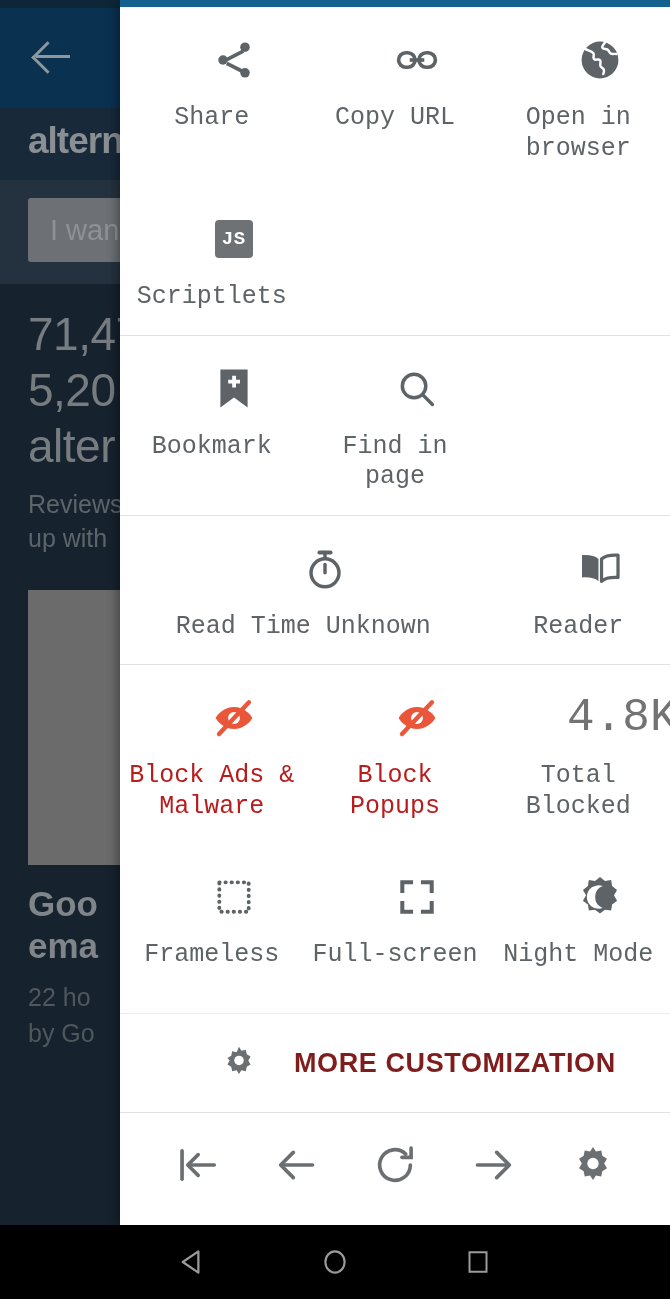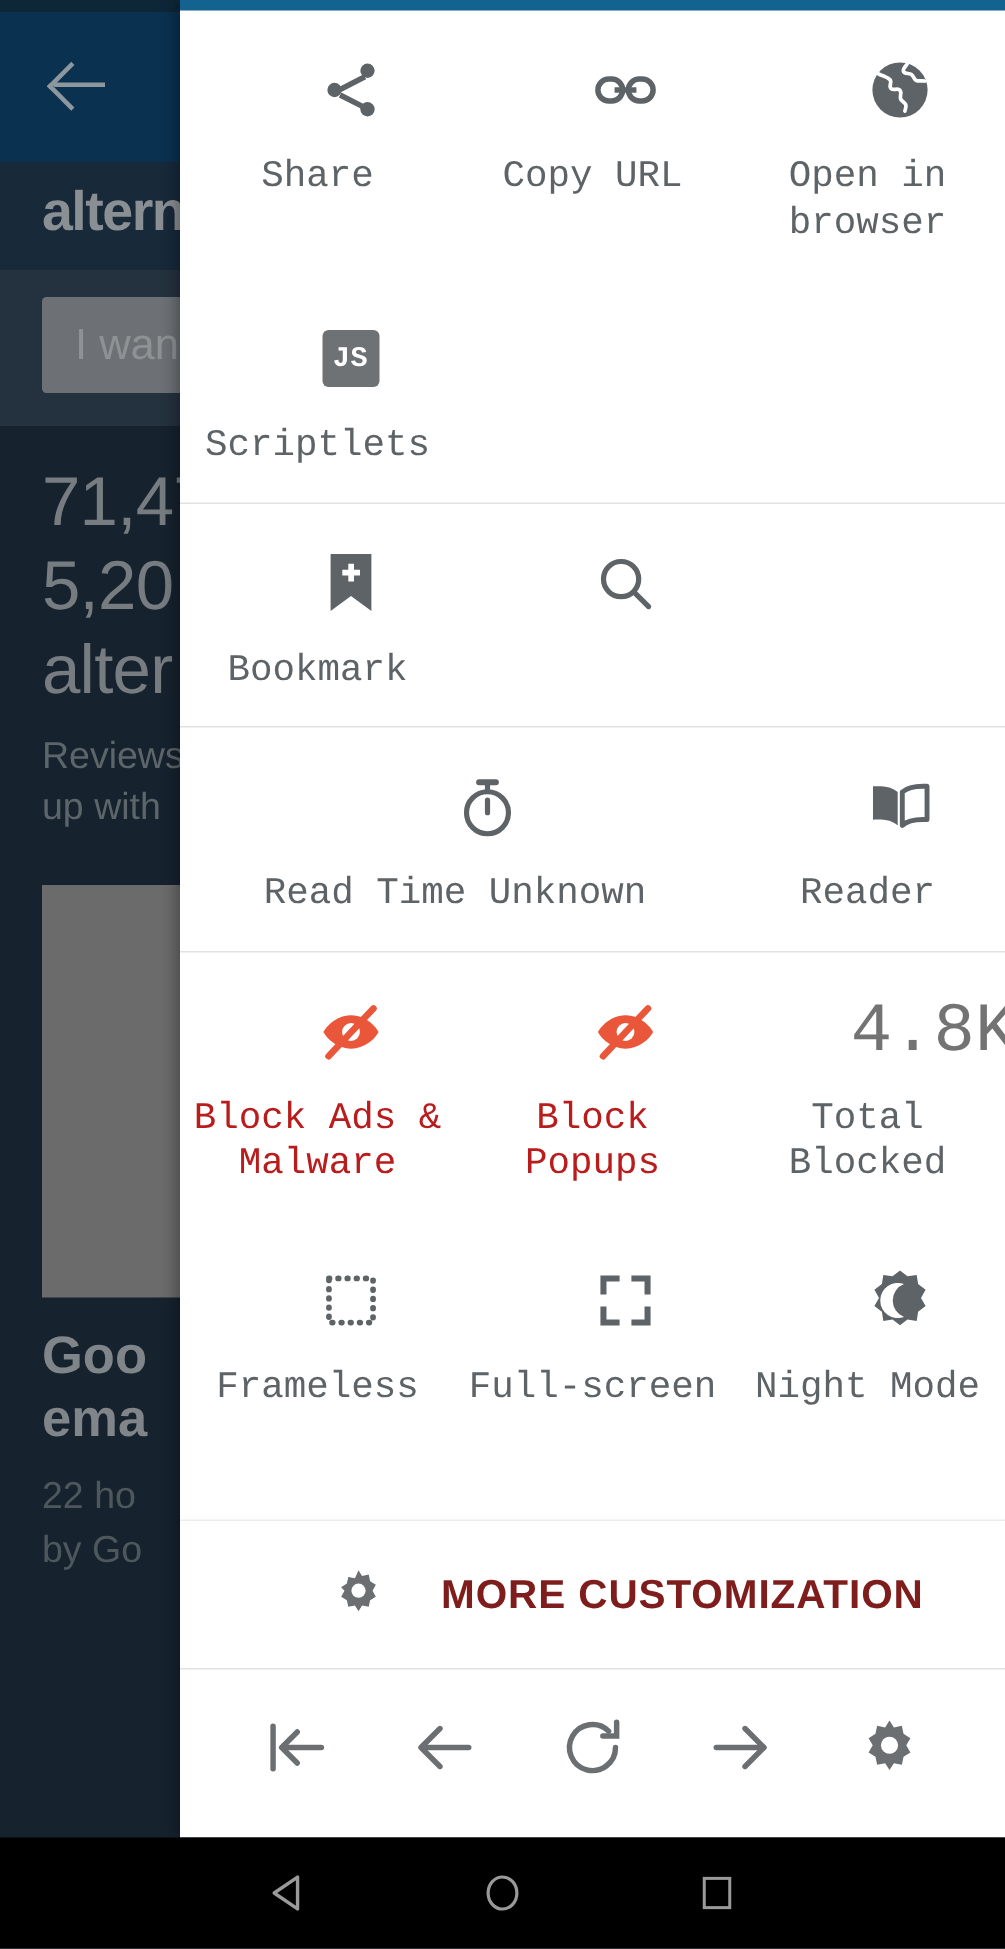--- a/index.html
+++ b/index.html
@@ -193,20 +193,21 @@
           <div class="lbl">Bookmark</div>
         </div>
 
         <div class="cell">
           <div class="ico">
             <svg width="44" height="44" viewBox="0 0 24 24" fill="none" stroke="#5d6366" stroke-width="1.9" stroke-linecap="round">
               <circle cx="10.4" cy="10.4" r="6.4"></circle>
               <line x1="15.2" y1="15.2" x2="20.4" y2="20.4"></line>
             </svg>
           </div>
+          <div class="lbl">Find in page</div>
         </div>
 
         <div class="cell"></div>
       </div>
 
       <div class="divider"></div>
 
       <div class="grid">
 
         <div class="cell wide2">

